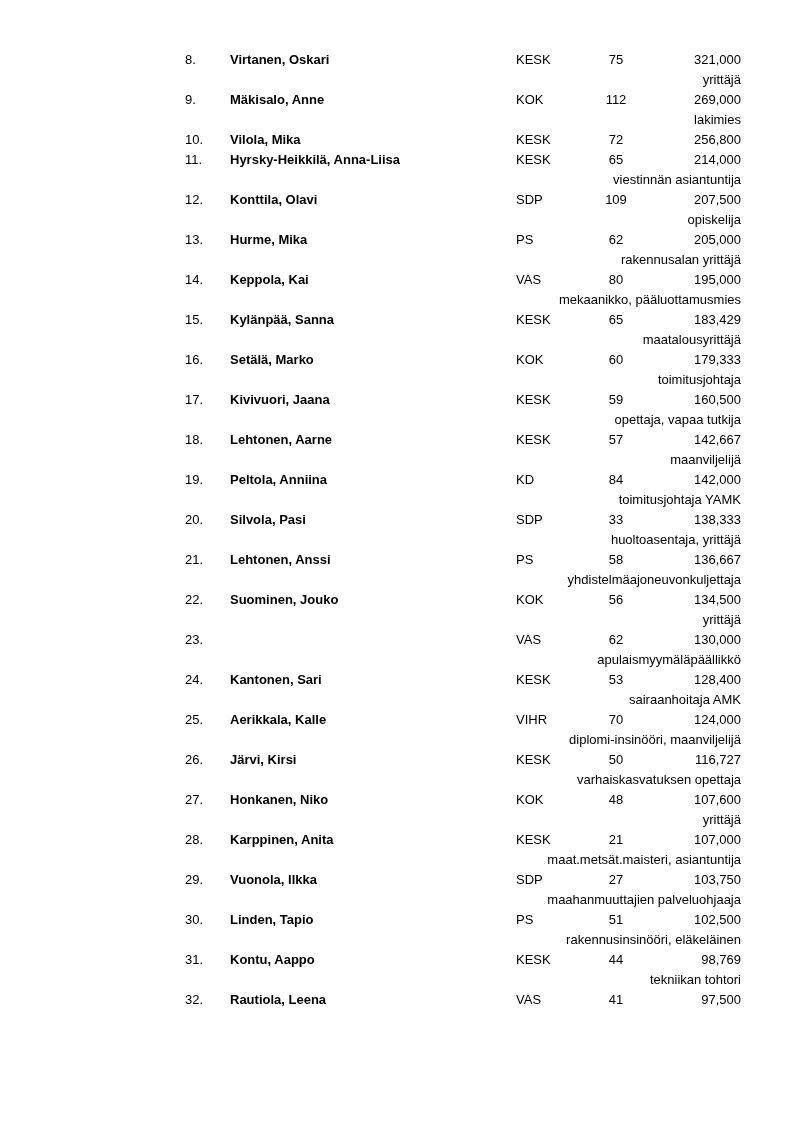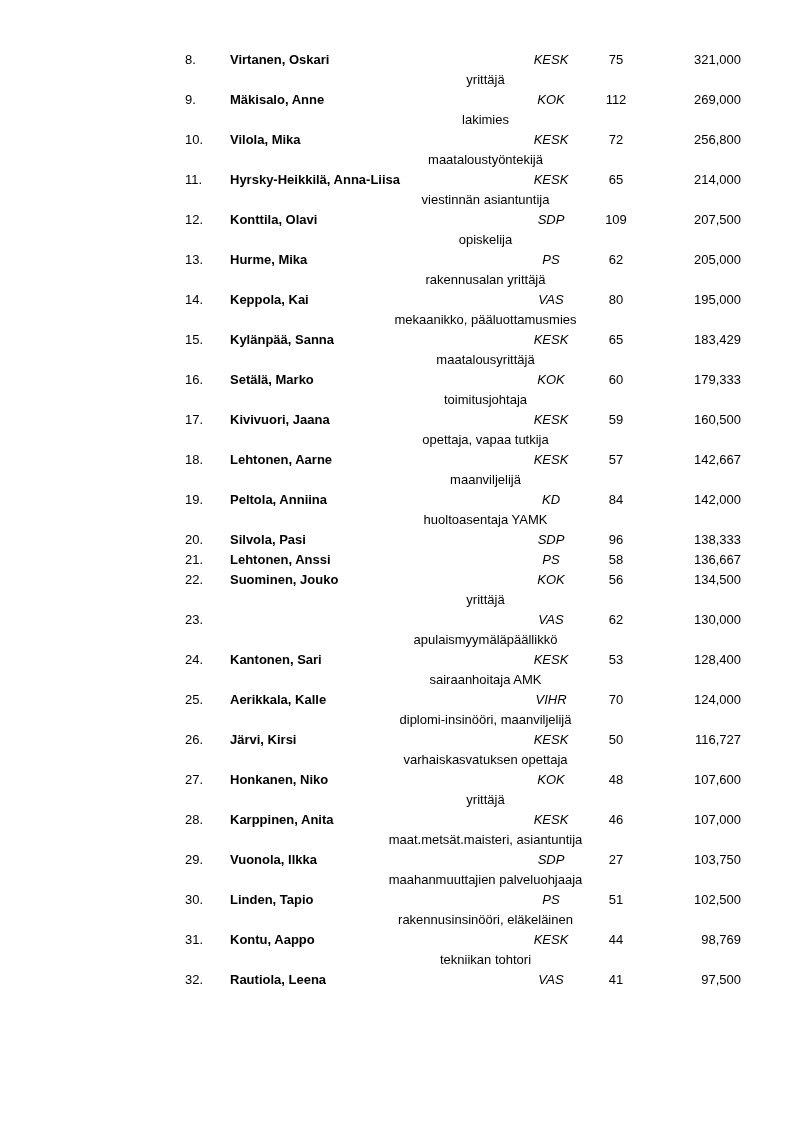--- a/index.html
+++ b/index.html
@@ -23,24 +23,24 @@
     width: 556px;
     font-size: 13px;
     line-height: 20px;
   }
   .entry {
     display: grid;
     grid-template-columns: 45px 286px 70px 60px 95px;
   }
   .entry .num   { grid-column: 1; text-align: left; }
   .entry .name  { grid-column: 2; text-align: left; white-space: nowrap; font-weight: bold; }
-  .entry .party { grid-column: 3; text-align: center; font-style: italic; }
+  .entry .party { grid-column: 3; text-align: left; }
   .entry .votes { grid-column: 4; text-align: center; }
   .entry .comp  { grid-column: 5; text-align: right; }
-  .entry .occ   { grid-column: 2 / 6; text-align: center; white-space: nowrap; }
+  .entry .occ   { grid-column: 2 / 6; text-align: right; white-space: nowrap; }
 </style>
 </head>
 <body>
 
 <div class="page">
   <div class="candidate-list">
   <div class="entry">
     <span class="num">8.</span>
     <span class="name">Virtanen, Oskari</span>
     <span class="party">KESK</span>
@@ -57,21 +57,20 @@
     <span class="comp">269,000</span>
     <span class="occ">lakimies</span>
   </div>
 
   <div class="entry">
     <span class="num">10.</span>
     <span class="name">Vilola, Mika</span>
     <span class="party">KESK</span>
     <span class="votes">72</span>
     <span class="comp">256,800</span>
-    <span class="occ">maataloustyöntekijä</span>
   </div>
 
   <div class="entry">
     <span class="num">11.</span>
     <span class="name">Hyrsky-Heikkilä, Anna-Liisa</span>
     <span class="party">KESK</span>
     <span class="votes">65</span>
     <span class="comp">214,000</span>
     <span class="occ">viestinnän asiantuntija</span>
   </div>
@@ -138,37 +137,39 @@
     <span class="comp">142,667</span>
     <span class="occ">maanviljelijä</span>
   </div>
 
   <div class="entry">
     <span class="num">19.</span>
     <span class="name">Peltola, Anniina</span>
     <span class="party">KD</span>
     <span class="votes">84</span>
     <span class="comp">142,000</span>
-    <span class="occ">huoltoasentaja YAMK</span>
+    <span class="occ">toimitusjohtaja YAMK</span>
   </div>
 
   <div class="entry">
     <span class="num">20.</span>
     <span class="name">Silvola, Pasi</span>
     <span class="party">SDP</span>
-    <span class="votes">96</span>
+    <span class="votes">33</span>
     <span class="comp">138,333</span>
+    <span class="occ">huoltoasentaja, yrittäjä</span>
   </div>
 
   <div class="entry">
     <span class="num">21.</span>
     <span class="name">Lehtonen, Anssi</span>
     <span class="party">PS</span>
     <span class="votes">58</span>
     <span class="comp">136,667</span>
+    <span class="occ">yhdistelmäajoneuvonkuljettaja</span>
   </div>
 
   <div class="entry">
     <span class="num">22.</span>
     <span class="name">Suominen, Jouko</span>
     <span class="party">KOK</span>
     <span class="votes">56</span>
     <span class="comp">134,500</span>
     <span class="occ">yrittäjä</span>
   </div>
@@ -214,21 +215,21 @@
     <span class="party">KOK</span>
     <span class="votes">48</span>
     <span class="comp">107,600</span>
     <span class="occ">yrittäjä</span>
   </div>
 
   <div class="entry">
     <span class="num">28.</span>
     <span class="name">Karppinen, Anita</span>
     <span class="party">KESK</span>
-    <span class="votes">46</span>
+    <span class="votes">21</span>
     <span class="comp">107,000</span>
     <span class="occ">maat.metsät.maisteri, asiantuntija</span>
   </div>
 
   <div class="entry">
     <span class="num">29.</span>
     <span class="name">Vuonola, Ilkka</span>
     <span class="party">SDP</span>
     <span class="votes">27</span>
     <span class="comp">103,750</span>

